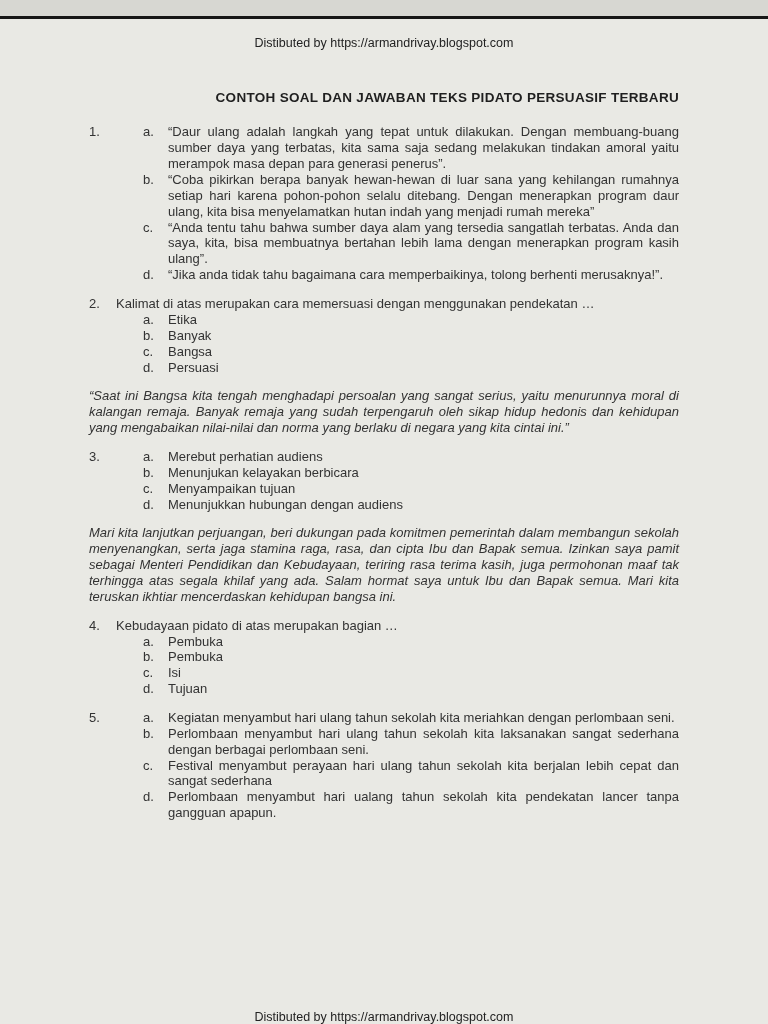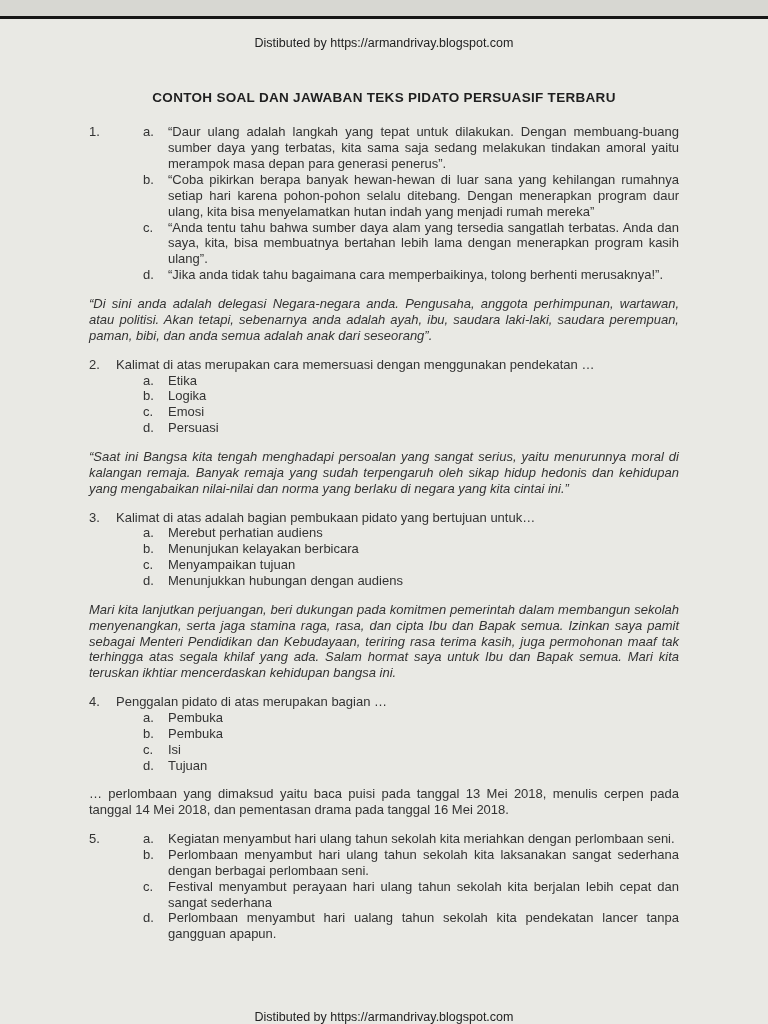--- a/index.html
+++ b/index.html
@@ -30,21 +30,21 @@
     font-size: 12.5px;
     color: #222222;
   }
   .content {
     padding: 0 89px;
     font-size: 13px;
     line-height: 1.22;
   }
   .title {
     margin: 40px 0 18px;
-    text-align: center;
+    text-align: right;
     font-size: 13.5px;
     font-weight: bold;
     letter-spacing: 0.3px;
     color: #1f1f1f;
   }
   .block { margin: 0 0 13px 0; }
   .q { display: flex; }
   .q-num {
     flex: none;
     width: 27px;
@@ -99,51 +99,49 @@
           <span class="opt-letter">c.</span>
           <span class="opt-text">“Anda tentu tahu bahwa sumber daya alam yang tersedia sangatlah terbatas. Anda dan saya, kita, bisa membuatnya bertahan lebih lama dengan menerapkan program kasih ulang”.</span>
         </div>
         <div class="opt">
           <span class="opt-letter">d.</span>
           <span class="opt-text">“Jika anda tidak tahu bagaimana cara memperbaikinya, tolong berhenti merusaknya!”.</span>
         </div>
       </div>
     </div>
 
-    <div class="passage italic block">“Di sini anda adalah delegasi Negara-negara anda. Pengusaha, anggota perhimpunan, wartawan, atau politisi. Akan tetapi, sebenarnya anda adalah ayah, ibu, saudara laki-laki, saudara perempuan, paman, bibi, dan anda semua adalah anak dari seseorang”.</div>
 
     <div class="q block">
       <div class="q-num">2.</div>
       <div class="q-body">
         <div class="q-prompt">Kalimat di atas merupakan cara memersuasi dengan menggunakan pendekatan …</div>
         <div class="opt">
           <span class="opt-letter">a.</span>
           <span class="opt-text">Etika</span>
         </div>
         <div class="opt">
           <span class="opt-letter">b.</span>
-          <span class="opt-text">Logika</span>
-        </div>
-        <div class="opt">
-          <span class="opt-letter">c.</span>
-          <span class="opt-text">Emosi</span>
+          <span class="opt-text">Banyak</span>
+        </div>
+        <div class="opt">
+          <span class="opt-letter">c.</span>
+          <span class="opt-text">Bangsa</span>
         </div>
         <div class="opt">
           <span class="opt-letter">d.</span>
           <span class="opt-text">Persuasi</span>
         </div>
       </div>
     </div>
 
     <div class="passage italic block">“Saat ini Bangsa kita tengah menghadapi persoalan yang sangat serius, yaitu menurunnya moral di kalangan remaja. Banyak remaja yang sudah terpengaruh oleh sikap hidup hedonis dan kehidupan yang mengabaikan nilai-nilai dan norma yang berlaku di negara yang kita cintai ini.”</div>
 
     <div class="q block">
       <div class="q-num">3.</div>
       <div class="q-body">
-        <div class="q-prompt">Kalimat di atas adalah bagian pembukaan pidato yang bertujuan untuk…</div>
         <div class="opt">
           <span class="opt-letter">a.</span>
           <span class="opt-text">Merebut perhatian audiens</span>
         </div>
         <div class="opt">
           <span class="opt-letter">b.</span>
           <span class="opt-text">Menunjukan kelayakan berbicara</span>
         </div>
         <div class="opt">
           <span class="opt-letter">c.</span>
@@ -154,41 +152,40 @@
           <span class="opt-text">Menunjukkan hubungan dengan audiens</span>
         </div>
       </div>
     </div>
 
     <div class="passage italic block">Mari kita lanjutkan perjuangan, beri dukungan pada komitmen pemerintah dalam membangun sekolah menyenangkan, serta jaga stamina raga, rasa, dan cipta Ibu dan Bapak semua. Izinkan saya pamit sebagai Menteri Pendidikan dan Kebudayaan, teriring rasa terima kasih, juga permohonan maaf tak terhingga atas segala khilaf yang ada. Salam hormat saya untuk Ibu dan Bapak semua. Mari kita teruskan ikhtiar mencerdaskan kehidupan bangsa ini.</div>
 
     <div class="q block">
       <div class="q-num">4.</div>
       <div class="q-body">
-        <div class="q-prompt">Penggalan pidato di atas merupakan bagian …</div>
+        <div class="q-prompt">Kebudayaan pidato di atas merupakan bagian …</div>
         <div class="opt">
           <span class="opt-letter">a.</span>
           <span class="opt-text">Pembuka</span>
         </div>
         <div class="opt">
           <span class="opt-letter">b.</span>
           <span class="opt-text">Pembuka</span>
         </div>
         <div class="opt">
           <span class="opt-letter">c.</span>
           <span class="opt-text">Isi</span>
         </div>
         <div class="opt">
           <span class="opt-letter">d.</span>
           <span class="opt-text">Tujuan</span>
         </div>
       </div>
     </div>
 
-    <div class="passage block">… perlombaan yang dimaksud yaitu baca puisi pada tanggal 13 Mei 2018, menulis cerpen pada tanggal 14 Mei 2018, dan pementasan drama pada tanggal 16 Mei 2018.</div>
 
     <div class="q block">
       <div class="q-num">5.</div>
       <div class="q-body">
         <div class="opt">
           <span class="opt-letter">a.</span>
           <span class="opt-text">Kegiatan menyambut hari ulang tahun sekolah kita meriahkan dengan perlombaan seni.</span>
         </div>
         <div class="opt">
           <span class="opt-letter">b.</span>

